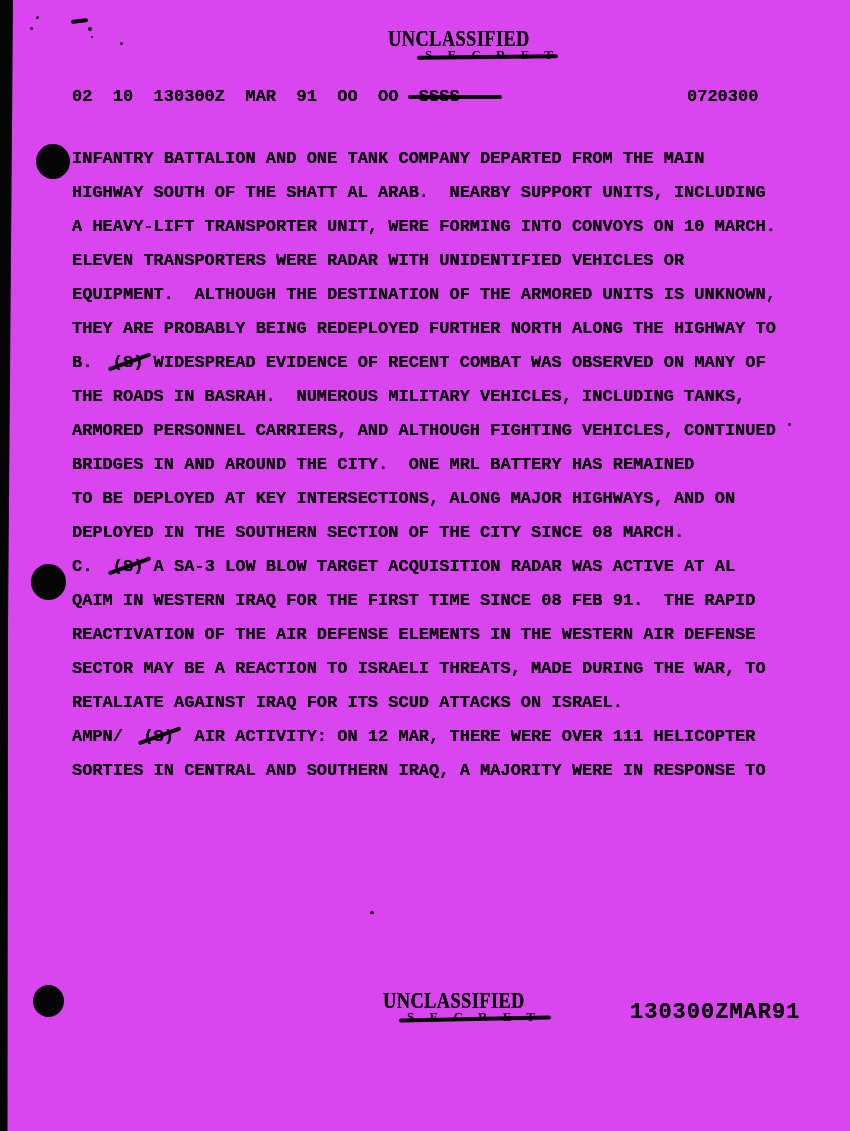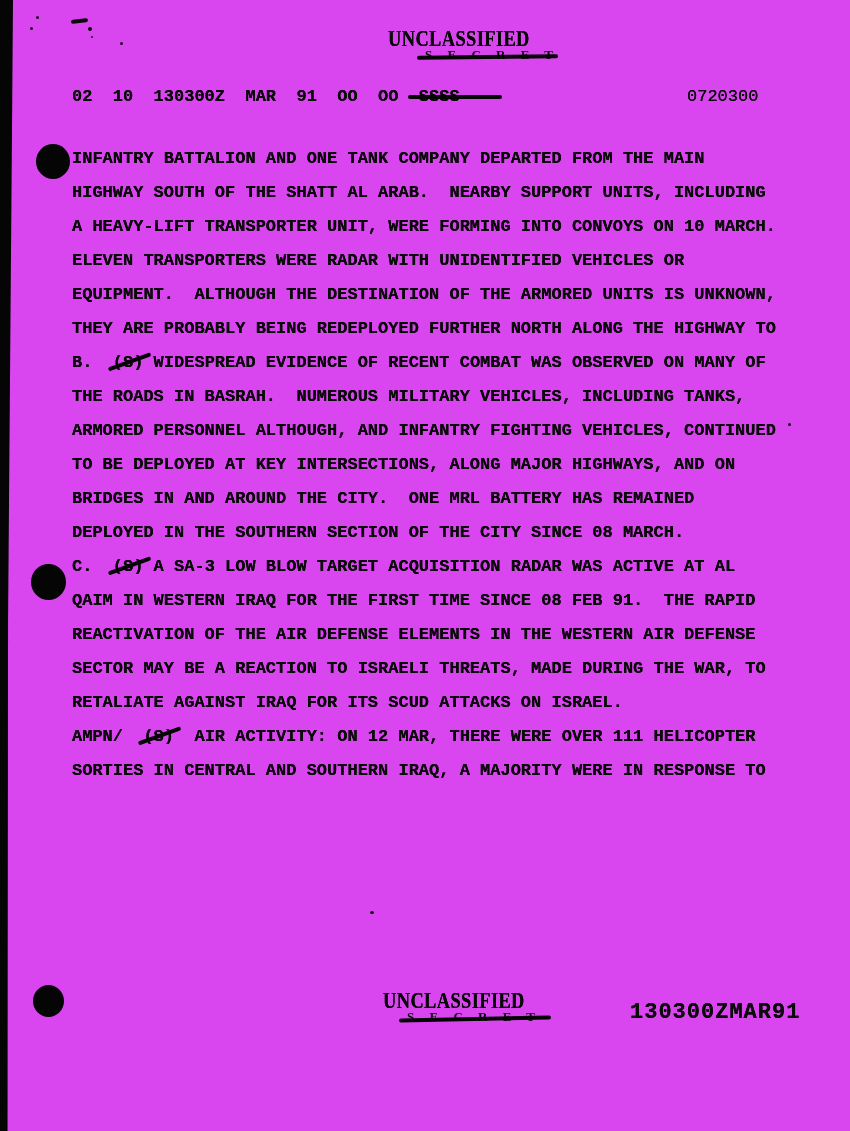--- a/index.html
+++ b/index.html
@@ -65,21 +65,21 @@
     font-size:17px;font-weight:bold;white-space:pre;
     text-shadow:0 0 0.4px #000;
   }
   .ssss{position:relative;display:inline-block;}
   .ssss::after{
     content:"";position:absolute;left:-11px;top:44%;
     width:calc(100% + 53px);height:4px;background:#050505;border-radius:2px;
   }
   .right-number{
     position:absolute;left:687px;top:87px;
-    font-size:17px;font-weight:normal;white-space:pre;
+    font-size:17px;font-weight:bold;white-space:pre;
     text-shadow:0 0 0.4px #000;
   }
   
   .body{
     position:absolute;left:72px;top:142px;width:730px;
     font-size:17px;line-height:34px;font-weight:bold;
     letter-spacing:0px;
     text-shadow:0 0 0.4px #000;
   }
   .body .line{white-space:pre;}
@@ -128,23 +128,23 @@
 
   <div class="body" id="body-lines">
       <div class="line"><span>INFANTRY BATTALION AND ONE TANK COMPANY DEPARTED FROM THE MAIN</span></div>
       <div class="line"><span>HIGHWAY SOUTH OF THE SHATT AL ARAB.  NEARBY SUPPORT UNITS, INCLUDING</span></div>
       <div class="line"><span>A HEAVY-LIFT TRANSPORTER UNIT, WERE FORMING INTO CONVOYS ON 10 MARCH.</span></div>
       <div class="line"><span>ELEVEN TRANSPORTERS WERE RADAR WITH UNIDENTIFIED VEHICLES OR</span></div>
       <div class="line"><span>EQUIPMENT.  ALTHOUGH THE DESTINATION OF THE ARMORED UNITS IS UNKNOWN,</span></div>
       <div class="line"><span>THEY ARE PROBABLY BEING REDEPLOYED FURTHER NORTH ALONG THE HIGHWAY TO</span></div>
       <div class="line"><span>B.  </span><span class="struck">(S)</span><span> WIDESPREAD EVIDENCE OF RECENT COMBAT WAS OBSERVED ON MANY OF</span></div>
       <div class="line"><span>THE ROADS IN BASRAH.  NUMEROUS MILITARY VEHICLES, INCLUDING TANKS,</span></div>
-      <div class="line"><span>ARMORED PERSONNEL ALTHOUGH, AND INFANTRY FIGHTING VEHICLES, CONTINUED</span></div>
+      <div class="line"><span>ARMORED PERSONNEL CARRIERS, AND ALTHOUGH FIGHTING VEHICLES, CONTINUED</span></div>
+      <div class="line"><span>BRIDGES IN AND AROUND THE CITY.  ONE MRL BATTERY HAS REMAINED</span></div>
       <div class="line"><span>TO BE DEPLOYED AT KEY INTERSECTIONS, ALONG MAJOR HIGHWAYS, AND ON</span></div>
-      <div class="line"><span>BRIDGES IN AND AROUND THE CITY.  ONE MRL BATTERY HAS REMAINED</span></div>
       <div class="line"><span>DEPLOYED IN THE SOUTHERN SECTION OF THE CITY SINCE 08 MARCH.</span></div>
       <div class="line"><span>C.  </span><span class="struck">(S)</span><span> A SA-3 LOW BLOW TARGET ACQUISITION RADAR WAS ACTIVE AT AL</span></div>
       <div class="line"><span>QAIM IN WESTERN IRAQ FOR THE FIRST TIME SINCE 08 FEB 91.  THE RAPID</span></div>
       <div class="line"><span>REACTIVATION OF THE AIR DEFENSE ELEMENTS IN THE WESTERN AIR DEFENSE</span></div>
       <div class="line"><span>SECTOR MAY BE A REACTION TO ISRAELI THREATS, MADE DURING THE WAR, TO</span></div>
       <div class="line"><span>RETALIATE AGAINST IRAQ FOR ITS SCUD ATTACKS ON ISRAEL.</span></div>
       <div class="line"><span>AMPN/  </span><span class="struck">(S)</span><span>  AIR ACTIVITY: ON 12 MAR, THERE WERE OVER 111 HELICOPTER</span></div>
       <div class="line"><span>SORTIES IN CENTRAL AND SOUTHERN IRAQ, A MAJORITY WERE IN RESPONSE TO</span></div>
     </div>
 

